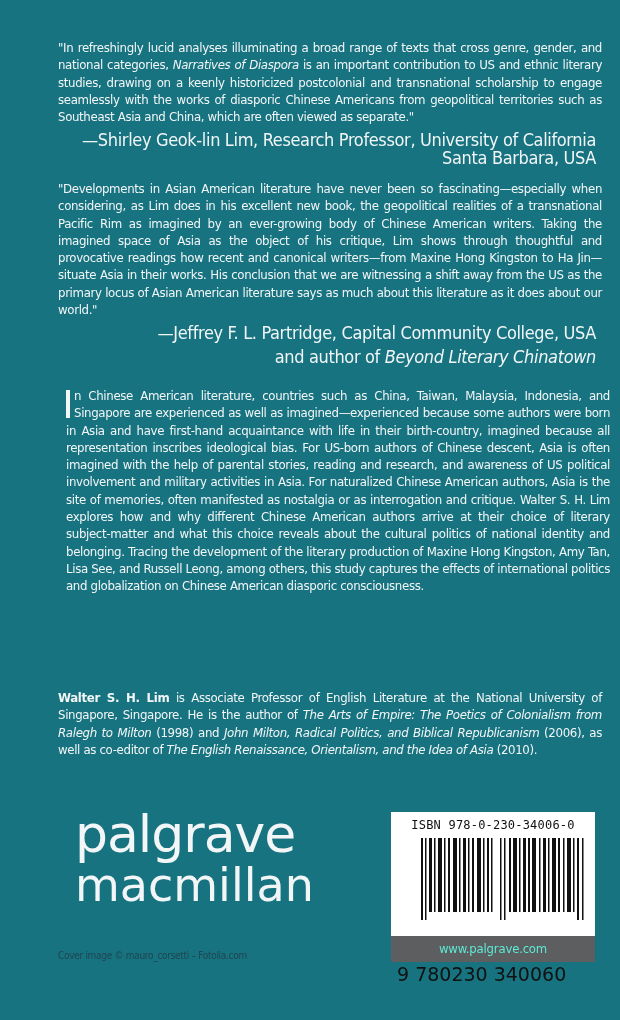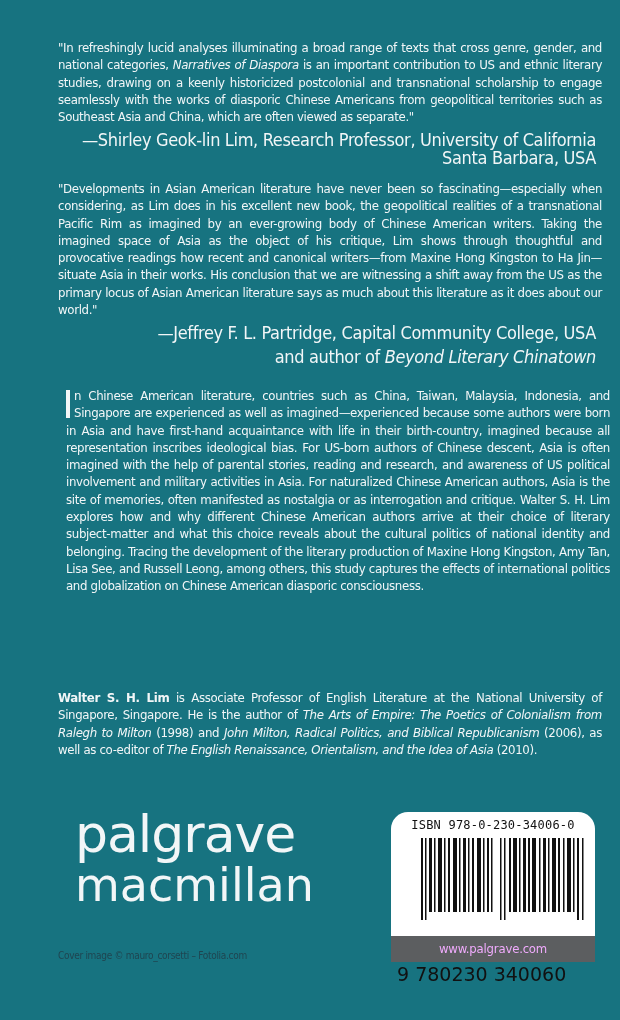--- a/index.html
+++ b/index.html
@@ -32,37 +32,36 @@
   }
   .logo .l1 { font-size:52px; line-height:52px; letter-spacing:-1px; font-weight:normal; }
   .logo .l2 { font-size:46px; line-height:50px; letter-spacing:0px; font-weight:normal; }
   .credits {
     position:absolute; left:58px; top:948px; color:#1f4550;
     font-size:10px; line-height:16px; letter-spacing:-0.3px;
   }
   .barcode-box {
     position:absolute; left:391px; top:812px; width:204px; height:150px;
     background:#ffffff;
-    border-radius:17px;
   }
   .isbn-line {
     position:absolute; top:6px; left:0; width:100%; text-align:center;
     font-family:"DejaVu Sans Mono", monospace; font-size:12px; color:#111;
     letter-spacing:0.2px;
   }
   .bars { position:absolute; left:30px; top:26px; width:164px; height:82px; }
   .bar-digits {
     position:absolute; top:103px; left:6px; width:190px;
     font-family:"DejaVu Sans", sans-serif; font-size:19px; color:#111;
     white-space:pre;
     margin-top:48px;
   }
   .url-band {
     position:absolute; left:0; bottom:0; width:100%; height:26px;
-    background:#5c5e60; color:#f0abfc; text-align:center;
+    background:#5c5e60; color:#5eead4; text-align:center;
     font-size:13px; line-height:26px; letter-spacing:-0.2px;
   }
 </style>
 </head>
 <body>
 
 <div class="page">
 
   <div class="quote1">
     <p class="para"><span>"In refreshingly lucid analyses illuminating a broad range of texts that cross genre, gender, and national categories, </span><i>Narratives of Diaspora</i><span> is an important contribution to US and ethnic literary studies, drawing on a keenly historicized postcolonial and transnational scholarship to engage seamlessly with the works of diasporic Chinese Americans from geopolitical territories such as Southeast Asia and China, which are often viewed as separate."</span></p>

